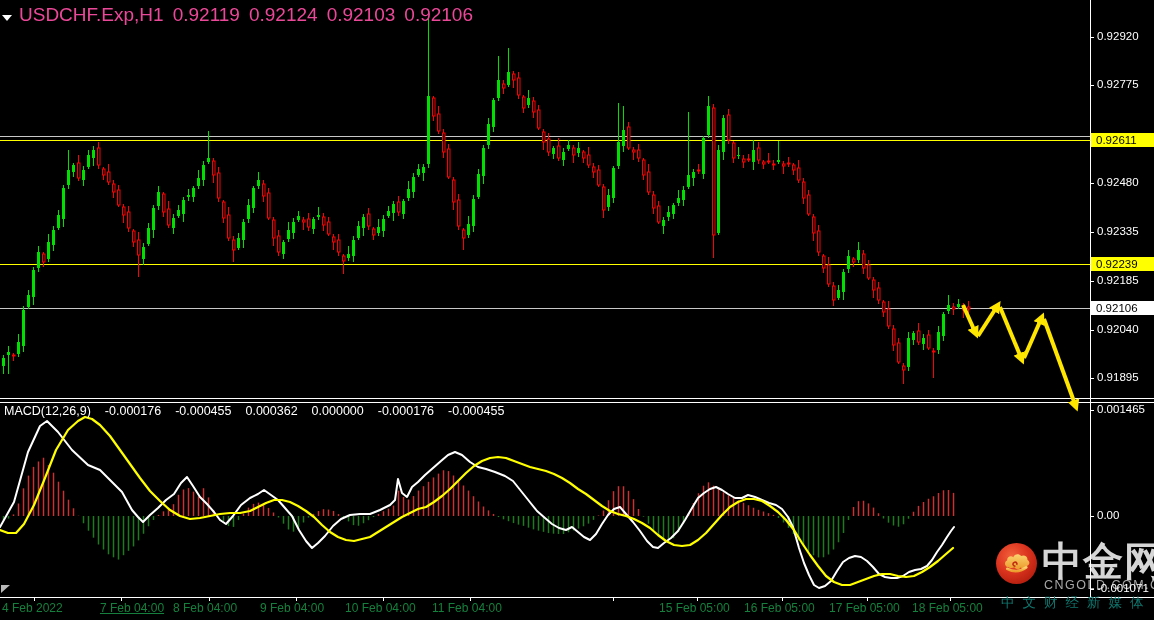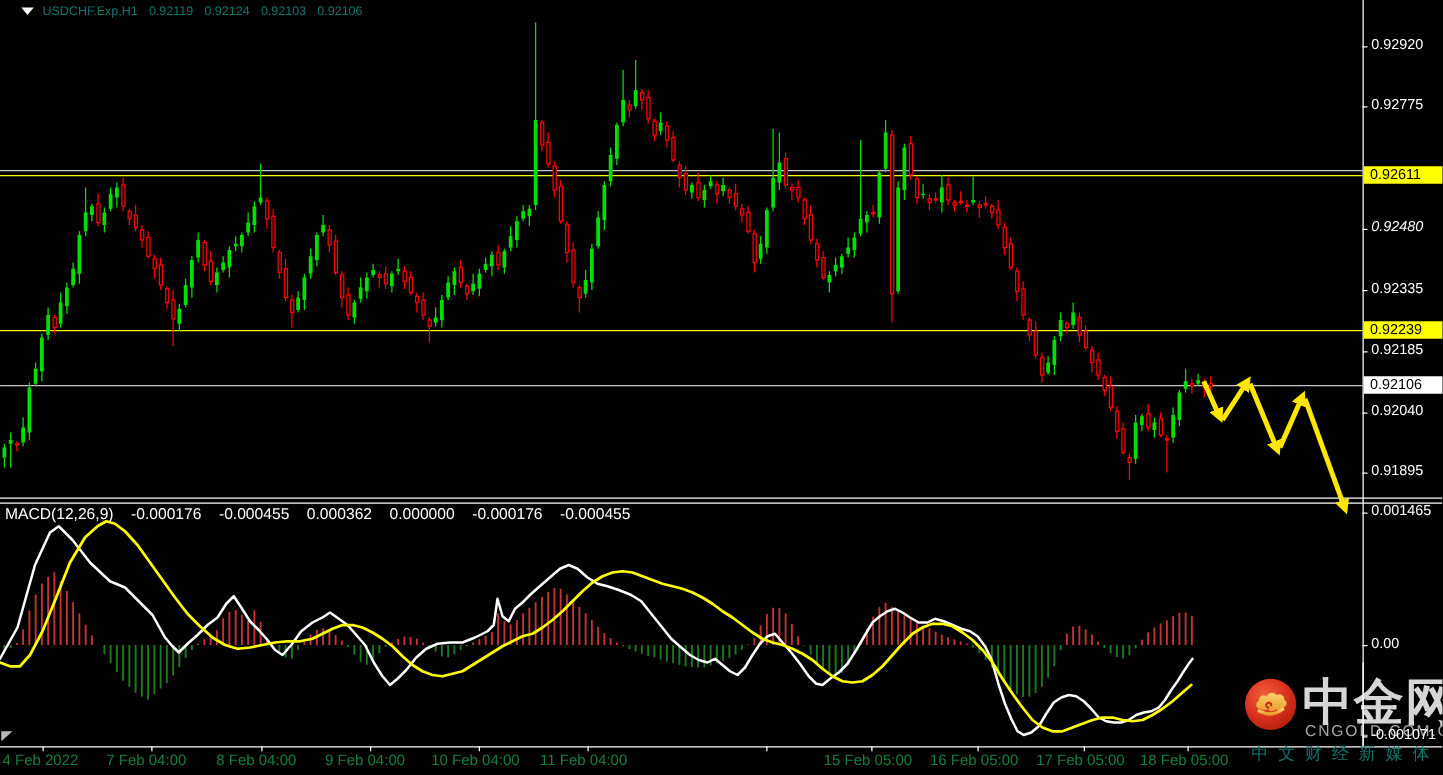--- a/index.html
+++ b/index.html
@@ -1,19 +1,19 @@
 <!DOCTYPE html>
 <html><head>
 <meta charset="utf-8">
 <style>
   html,body{margin:0;padding:0;background:#000;}
   body{width:1154px;height:620px;position:relative;overflow:hidden;
        font-family:"Liberation Sans","DejaVu Sans",sans-serif;}
   #chart-svg{position:absolute;left:0;top:0;z-index:1;}
-  .hdr{position:absolute;left:17px;top:4px;color:#0f766e;font-size:10px;z-index:3;white-space:nowrap;}
+  .hdr{position:absolute;left:2px;top:4px;color:#ec4899;font-size:19px;z-index:3;white-space:nowrap;}
   .hdr .tri{display:inline-block;width:0;height:0;border-left:5px solid transparent;
             border-right:5px solid transparent;border-top:6px solid #fff;margin-right:7px;}
   .hdr span.v{margin-left:9px;}
   .macdhdr{position:absolute;left:4px;top:404px;color:#fff;font-size:12.5px;z-index:3;white-space:nowrap;}
   .macdhdr span.v{margin-left:14px;}
   .ptick{position:absolute;left:1097px;color:#fff;font-size:11.5px;z-index:3;white-space:nowrap;}
   .pbox{position:absolute;left:1091px;width:63px;height:14px;color:#000;font-size:11.5px;
         padding-left:5px;line-height:14px;z-index:3;}
   .tlabel{position:absolute;top:601px;color:#15803d;font-size:12px;z-index:3;white-space:nowrap;}
   .wm{z-index:2;}
@@ -679,33 +679,33 @@
   </div>
   <div class="wm-brand">中金网</div>
   <div class="wm-domain">CNGOLD.COM.CN</div>
   <div class="wm-tagline">中文财经新媒体</div>
 </div>
 
 <div class="axline2"></div>
 <div id="gen-labels">
     <div class="ptick" style="top: 30px;">0.92920</div>
     <div class="ptick" style="top: 78px;">0.92775</div>
-    <div class="ptick" style="top: 176px; font-style: italic;">0.92480</div>
+    <div class="ptick" style="top: 176px;">0.92480</div>
     <div class="ptick" style="top: 225px;">0.92335</div>
     <div class="ptick" style="top: 274px;">0.92185</div>
     <div class="ptick" style="top: 323px; text-align: center;">0.92040</div>
     <div class="ptick" style="top: 371px;">0.91895</div>
     <div class="pbox" style="top: 133px; background: rgb(255, 255, 0);">0.92611</div>
     <div class="pbox" style="top: 257px; background: rgb(255, 255, 0);">0.92239</div>
     <div class="pbox" style="top: 301px; background: rgb(255, 255, 255);">0.92106</div>
     <div class="ptick" style="top: 403px;">0.001465</div>
     <div class="ptick" style="top: 509px;">0.00</div>
     <div class="ptick" style="top: 582px;">-0.001071</div>
     <div class="tlabel" style="left: 2px;">4 Feb 2022</div>
-    <div class="tlabel" style="left: 85px;">7 Feb 04:00</div>
+    <div class="tlabel" style="left: 100px; text-decoration: underline;">7 Feb 04:00</div>
     <div class="tlabel" style="left: 173px;">8 Feb 04:00</div>
     <div class="tlabel" style="left: 260px;">9 Feb 04:00</div>
     <div class="tlabel" style="left: 345px;">10 Feb 04:00</div>
     <div class="tlabel" style="left: 432px;">11 Feb 04:00</div>
     <div class="tlabel" style="left: 575px; margin-top: 36px;">14 Feb 05:00</div>
     <div class="tlabel" style="left: 659px;">15 Feb 05:00</div>
     <div class="tlabel" style="left: 744px;">16 Feb 05:00</div>
     <div class="tlabel" style="left: 829px;">17 Feb 05:00</div>
     <div class="tlabel" style="left: 912px;">18 Feb 05:00</div>
   </div>

